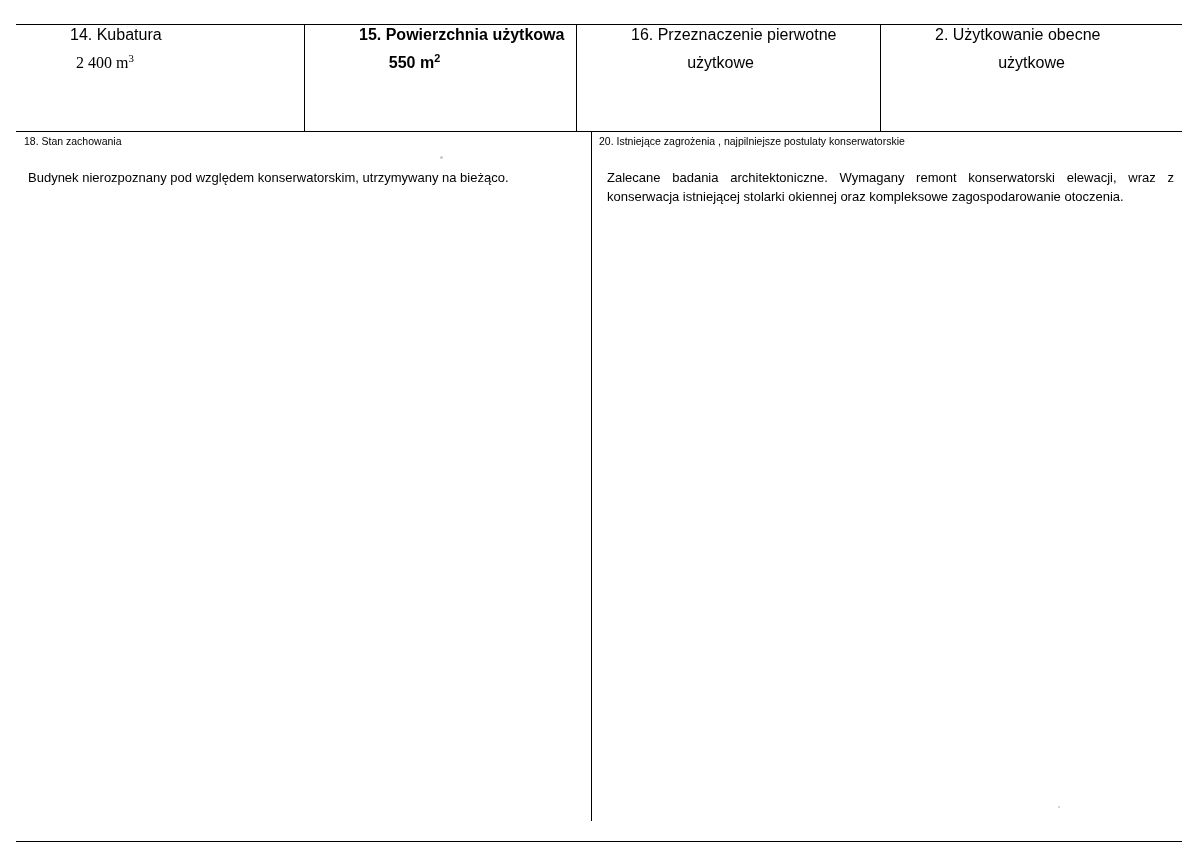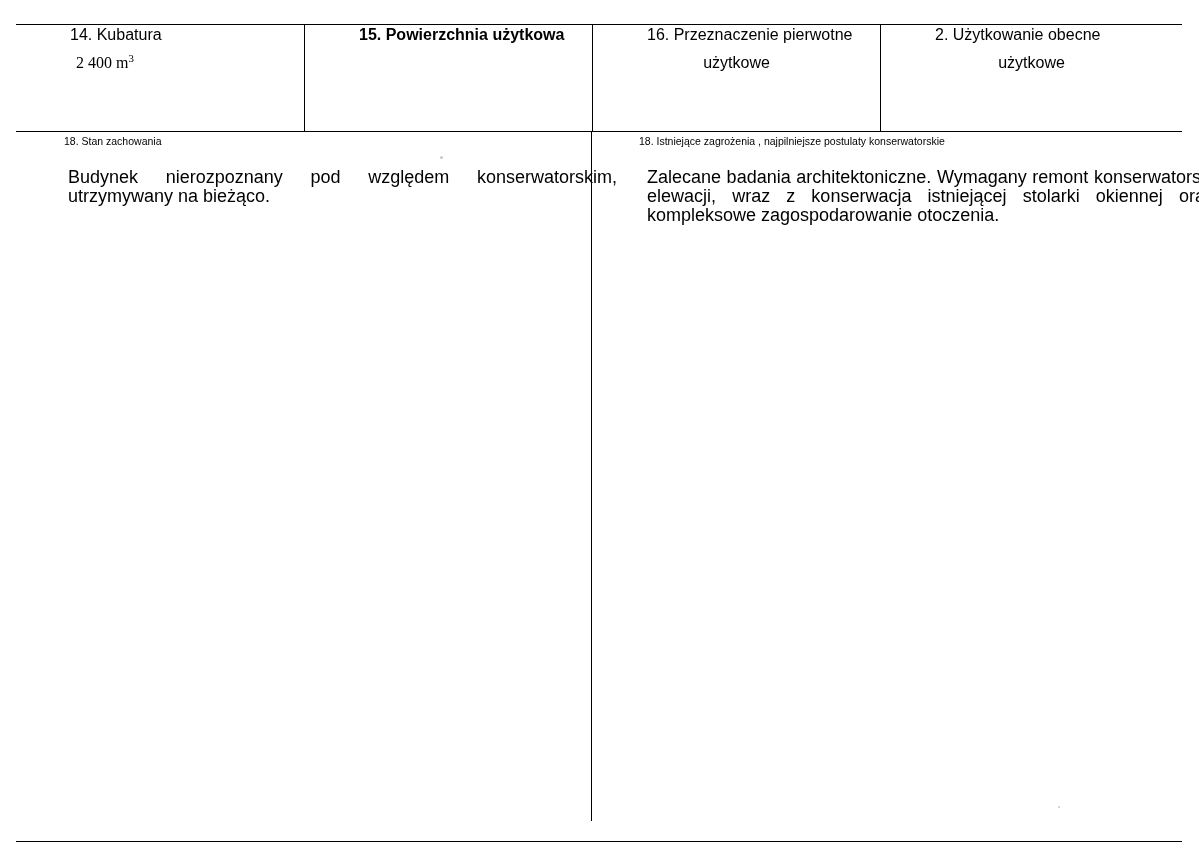--- a/index.html
+++ b/index.html
@@ -64,21 +64,21 @@
     position: absolute;
     left: 0;
     right: 0;
     top: 28px;
     text-align: center;
     font-size: 16px;
     line-height: 20px;
   }
   .cell.c14 { left: 0; width: 288px; }
   .cell.c15 { left: 288px; width: 288px; border-left: 1.5px solid #000; font-weight: bold; }
-  .cell.c16 { left: 576px; width: 288px; border-left: 1.5px solid #000; padding-left: 38px; }
+  .cell.c16 { left: 560px; width: 288px; border-left: 1.5px solid #000; padding-left: 38px; }
   .cell.c17 { left: 864px; width: 302px; border-left: 1.5px solid #000; }
 
   .cell.c14 .cell-val { padding-right: 110px; font-family: Liberation Serif, serif; }
   .cell.c15 .cell-val { padding-right: 68px; }
 
   sup { font-size: 0.68em; vertical-align: super; line-height: 0; }
 
   
   .row-bottom {
     position: absolute;
@@ -87,39 +87,38 @@
     width: 1166px;
     height: 709px;
     border-top: 1.5px solid #000;
     border-bottom: 1.5px solid #000;
   }
   .bigcell {
     position: absolute;
     top: 0;
     height: 709px;
     box-sizing: border-box;
-    margin-left: 40px;
   }
   .bigcell.b18 { left: 0; width: 575px; }
   .bigcell.b19 { left: 575px; width: 591px; }
 
   .bigcell .cell-num {
     position: absolute;
     left: 8px;
     top: 3px;
     font-size: 10.5px;
     line-height: 13px;
     white-space: nowrap;
   }
   .bigcell .body-text {
     position: absolute;
     left: 12px;
     right: 14px;
     top: 36px;
-    font-size: 18px;
+    font-size: 13px;
     line-height: 19px;
     text-align: justify;
   }
   .bigcell.b19 .cell-num { left: 8px; }
   .bigcell.b19 .body-text { left: 16px; right: 8px; }
 
   
   .mid-divider {
     position: absolute;
     left: 575px;
@@ -146,20 +145,21 @@
 
     <div class="row-top">
 
       <div class="cell c14">
         <div class="cell-num">14. Kubatura</div>
         <div class="cell-val"><span>2 400 m</span><sup>3</sup></div>
       </div>
 
       <div class="cell c15">
         <div class="cell-num">15. Powierzchnia użytkowa</div>
+        <div class="cell-val"><span>550 m</span><sup>2</sup></div>
       </div>
 
       <div class="cell c16">
         <div class="cell-num">16. Przeznaczenie pierwotne</div>
         <div class="cell-val">użytkowe</div>
       </div>
 
       <div class="cell c17">
         <div class="cell-num">2. Użytkowanie obecne</div>
         <div class="cell-val">użytkowe</div>
@@ -168,21 +168,21 @@
     </div>
 
     <div class="row-bottom">
 
       <div class="bigcell b18">
         <div class="cell-num">18. Stan zachowania</div>
         <div class="body-text">Budynek nierozpoznany pod względem konserwatorskim, utrzymywany na bieżąco.</div>
       </div>
 
       <div class="bigcell b19">
-        <div class="cell-num">18. Istniejące zagrożenia , najpilniejsze postulaty konserwatorskie</div>
+        <div class="cell-num">20. Istniejące zagrożenia , najpilniejsze postulaty konserwatorskie</div>
         <div class="body-text">Zalecane badania architektoniczne. Wymagany remont konserwatorski elewacji, wraz z konserwacja istniejącej stolarki okiennej oraz kompleksowe zagospodarowanie otoczenia.</div>
       </div>
 
     </div>
 
     <div class="mid-divider"></div>
 
   </div>
 
   <div class="speck" style="left:440px; top:156px; width:3px; height:3px;"></div>

